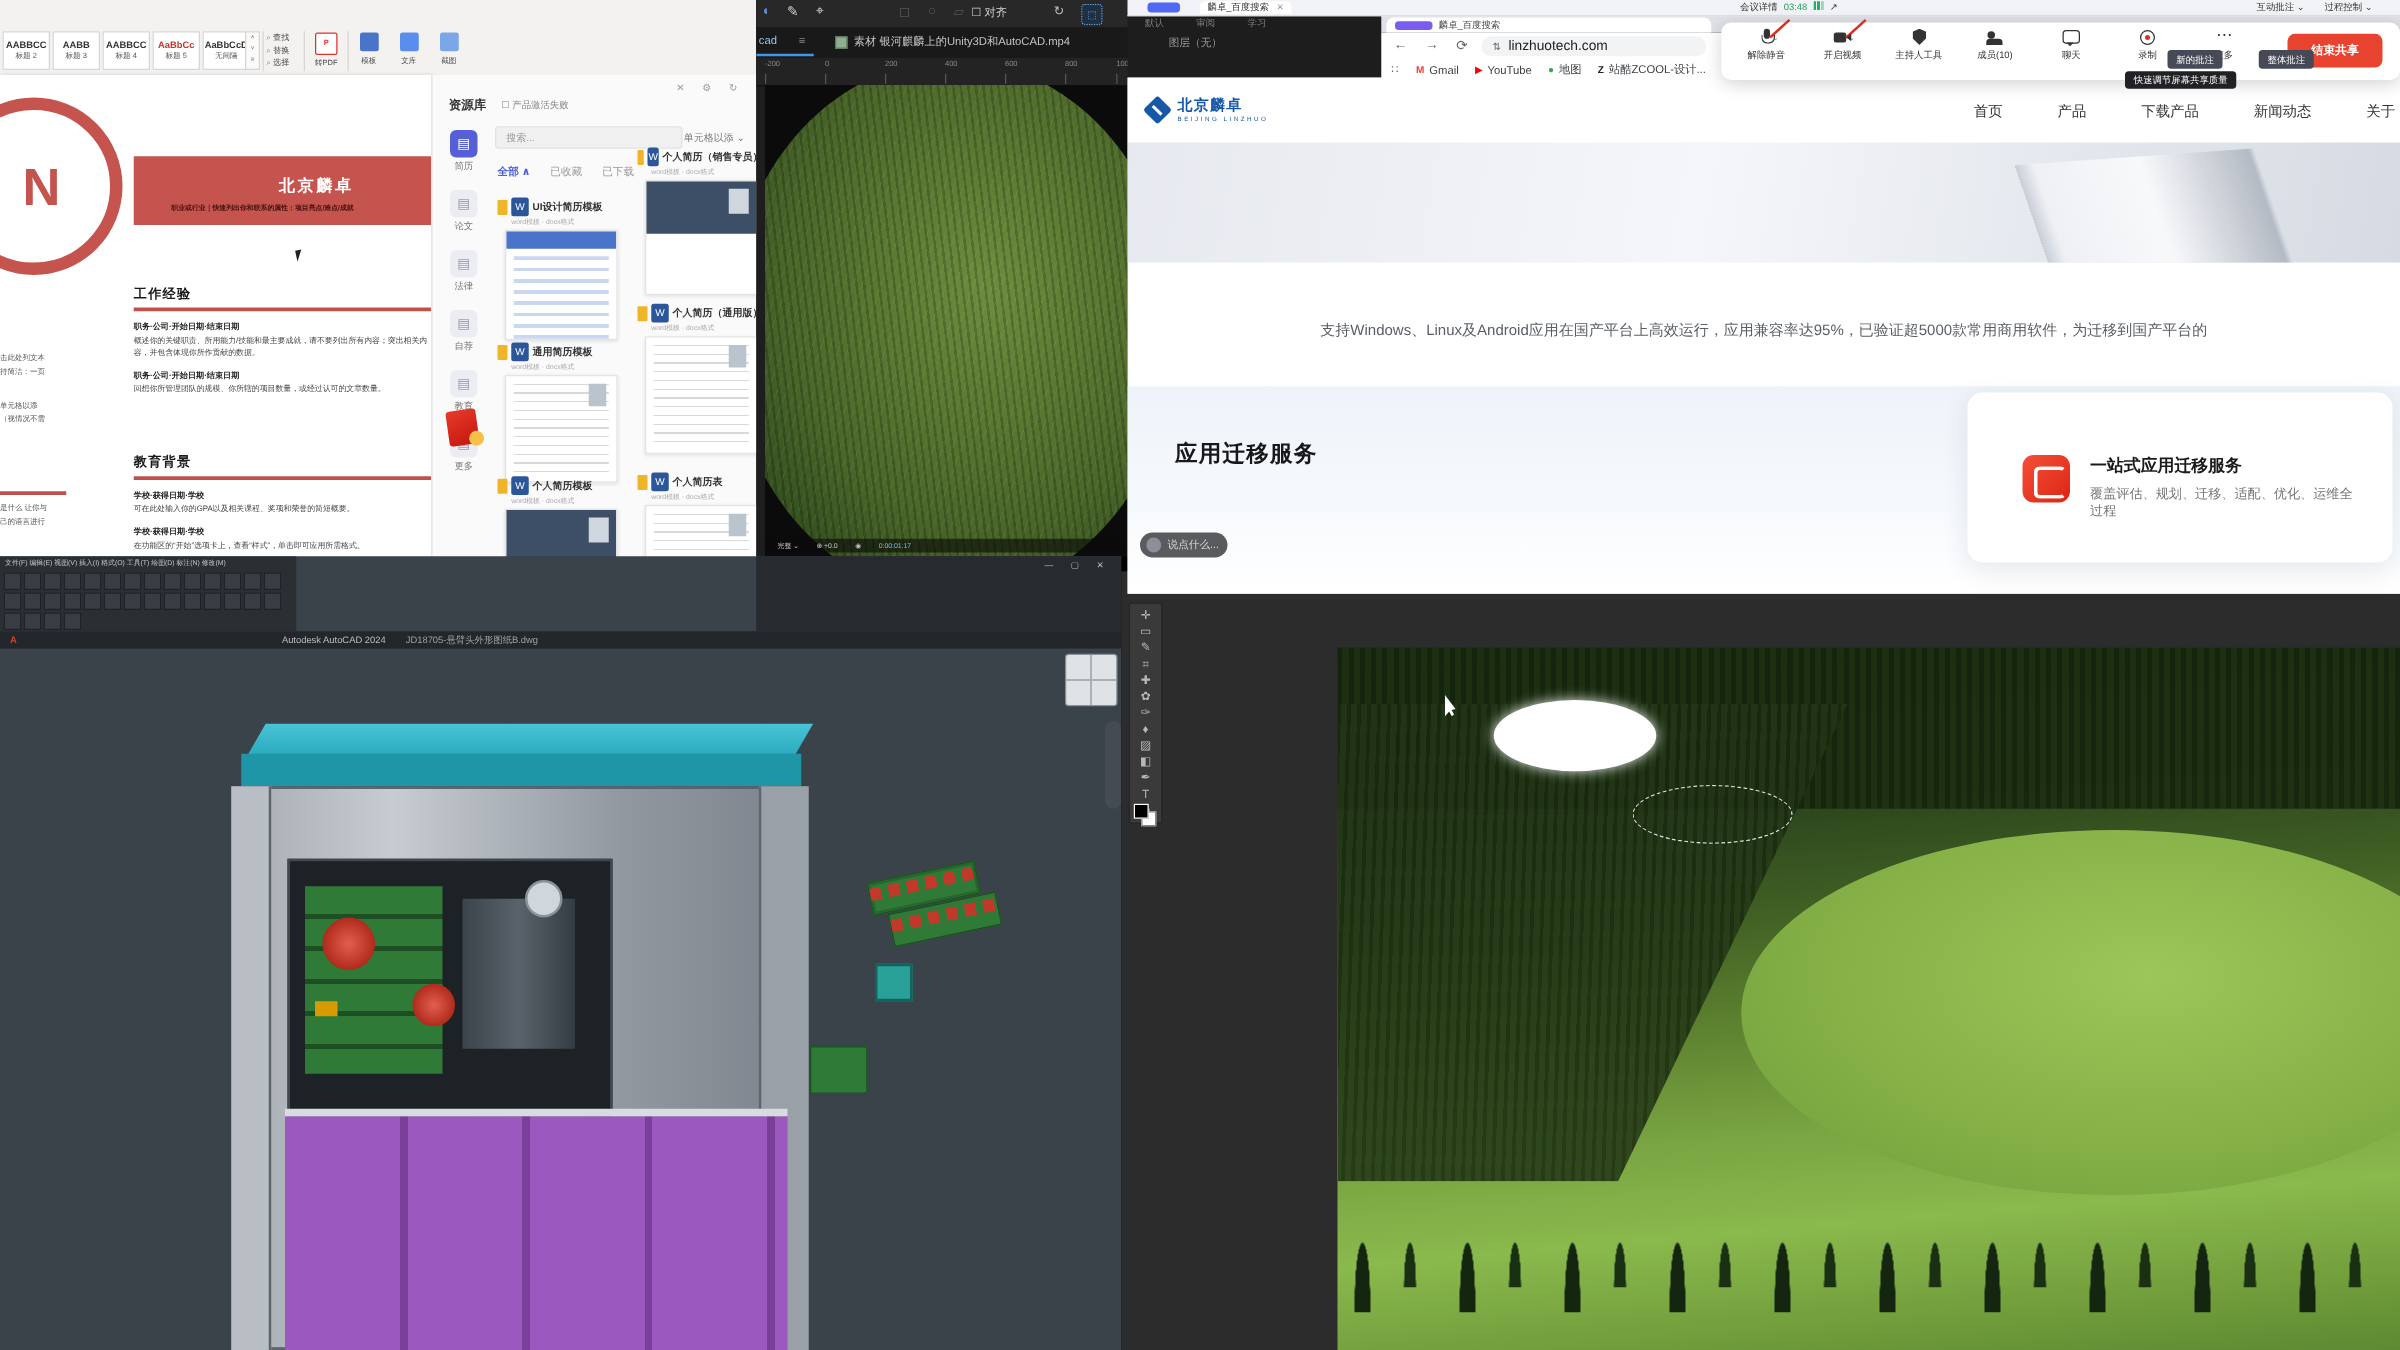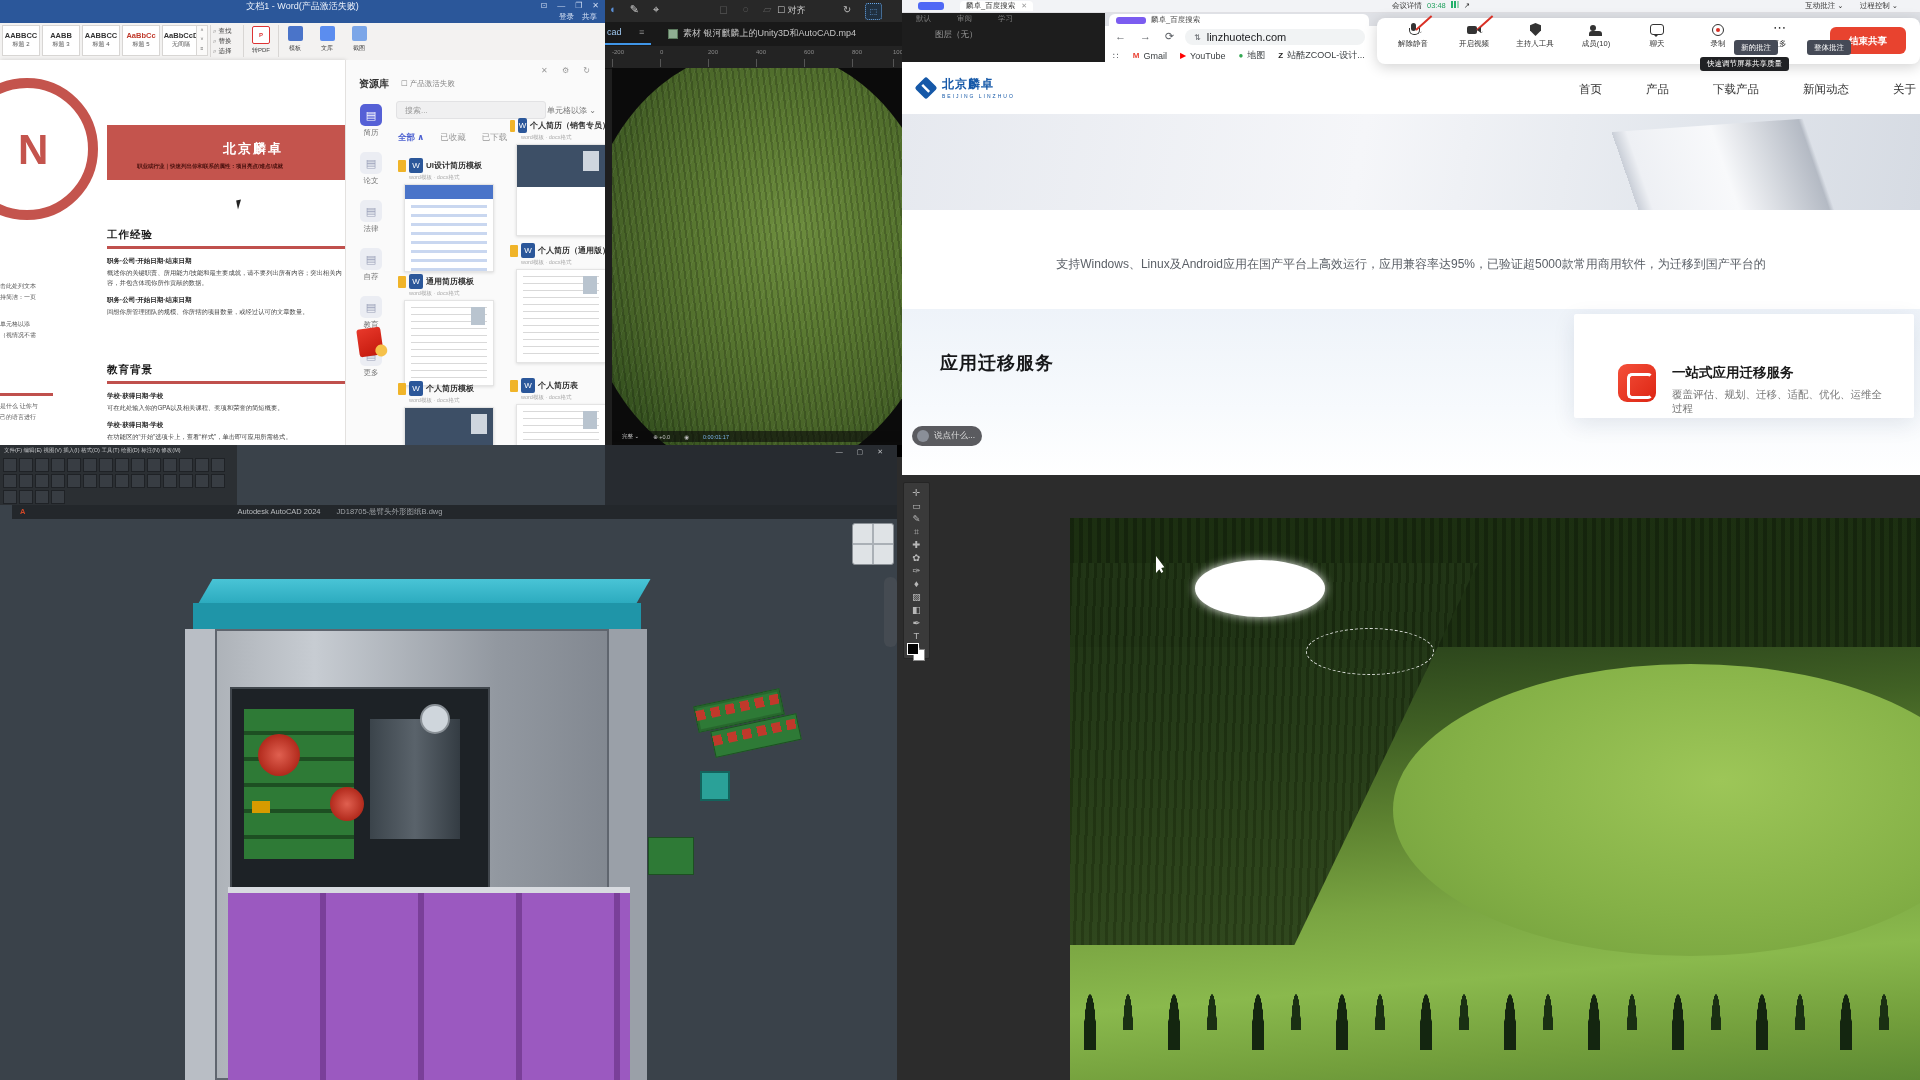--- a/index.html
+++ b/index.html
@@ -104,21 +104,21 @@
      display:flex;align-items:center;gap:14px;padding:0 10px;box-sizing:border-box;font-size:5.5px;color:#c2c2c2;}
 
   
   #acad{left:0;top:445px;width:897px;height:635px;background:#3a424a;overflow:hidden;}
   .ac-tl{position:absolute;left:0;top:0;width:237px;height:60px;background:#2b2f33;z-index:5;}
   .ac-menu{position:absolute;left:4px;top:2px;font-size:5.5px;color:#c4c6c9;white-space:nowrap;}
   .ac-icons{position:absolute;left:2px;top:12px;width:232px;display:flex;flex-wrap:wrap;}
   .ac-icons i{width:12px;height:12px;margin:1px;background:#383d43;border:1px solid #1f2226;}
   .ac-right{position:absolute;left:605px;top:0;width:292px;height:60px;background:#272b30;}
   .ac-ctl{position:absolute;right:8px;top:3px;font-size:7px;color:#b9bcbf;letter-spacing:6px;}
-  .ac-titlebar{position:absolute;left:12px;top:60px;width:100%;height:14px;background:#23272b;color:#b9bcbf;font-size:7.5px;line-height:14px;}
+  .ac-titlebar{position:absolute;left:0;top:60px;width:100%;height:14px;background:#23272b;color:#b9bcbf;font-size:7.5px;line-height:14px;}
   .ac-canvas{position:absolute;left:0;top:74px;width:100%;height:561px;background:#3a424a;}
   .m{position:absolute;}
   .viewcube{left:852px;top:4px;width:40px;height:40px;background:#dfe3e6;border:1px solid #8a9096;border-radius:3px;
      background-image:linear-gradient(180deg,transparent 48%,#aab0b6 48%,#aab0b6 52%,transparent 52%),linear-gradient(90deg,transparent 48%,#aab0b6 48%,#aab0b6 52%,transparent 52%);}
   .navbar{left:884px;top:58px;width:13px;height:70px;background:#454b52;border-radius:6px;}
 
   
   #ps{left:897px;top:457px;width:1023px;height:623px;background:#2c2c2c;overflow:hidden;}
   .ps-tools{position:absolute;left:6px;top:25px;width:25px;padding:3px 0;background:#3a3a3a;border:1px solid #252525;border-radius:2px;text-align:center;}
   .ps-tools span{display:block;font-size:9.5px;color:#b8b8b8;line-height:13px;}
@@ -203,46 +203,33 @@
   .nav{position:absolute;right:0;top:20px;display:flex;gap:44px;font-size:11.5px;color:#333;padding-right:4px;}
   .hero{position:absolute;left:0;top:52px;width:100%;height:96px;
      background:linear-gradient(100deg,#e6e9ef 0%,#f5f6f9 45%,#e3e7ed 75%,#d6dbe3 100%);overflow:hidden;}
   .hero::after{content:"";position:absolute;right:-40px;top:10px;width:460px;height:120px;
      background:linear-gradient(75deg,transparent 30%,#c9ced7 30%,#eef0f4 33%,#f8f9fb 50%,#b4bac4 68%,transparent 69%);transform:rotate(-4deg);}
   .h1{position:absolute;left:0;top:156px;width:100%;text-align:center;font-size:26px;font-weight:bold;color:#17181a;letter-spacing:2px;}
   .lead{position:absolute;left:4%;top:194px;width:92%;text-align:center;font-size:12px;color:#5a5f66;white-space:nowrap;overflow:hidden;}
   .band{position:absolute;left:0;top:247px;width:100%;height:166px;background:linear-gradient(180deg,#eef3f9 0%,#f7fafd 60%,#ffffff 100%);}
   .band-t{position:absolute;left:38px;top:42px;font-size:18px;font-weight:bold;color:#17181a;letter-spacing:1px;}
   .band-p{position:absolute;left:38px;top:76px;width:360px;font-size:11.5px;color:#666;}
-  .rcard{position:absolute;left:672px;top:5px;width:340px;height:104px;background:#fff;border-radius:2px;box-shadow:0 6px 22px rgba(20,40,80,.10);}
+  .rcard{position:absolute;left:672px;top:5px;width:340px;height:136px;background:#fff;border-radius:12px;box-shadow:0 6px 22px rgba(20,40,80,.10);}
   .rc-ic{position:absolute;left:44px;top:50px;width:38px;height:38px;border-radius:9px;background:linear-gradient(135deg,#f4503a,#dd2513);}
   .rc-ic::after{content:"";position:absolute;left:9px;top:9px;width:20px;height:20px;border:3px solid #fff;border-radius:5px;border-right-color:transparent;}
   .rc-t{position:absolute;left:98px;top:50px;font-size:13.5px;font-weight:bold;color:#1a1a1a;}
   .rc-p{position:absolute;left:98px;top:74px;width:215px;font-size:10.5px;color:#777;}
   .chatpill{position:absolute;left:10px;top:364px;width:70px;height:20px;border-radius:10px;background:rgba(45,45,50,.78);display:flex;align-items:center;gap:5px;padding-left:5px;box-sizing:border-box;}
   .chatpill i{width:12px;height:12px;border-radius:50%;background:#8a8f98;}
   .chatpill span{font-size:8.5px;color:#ddd;}
 </style>
 </head>
 <body>
 
 <div id="word" class="abs">
-  <div class="w-title abs">
-    <div class="w-title-text">文档1 - Word(产品激活失败)</div>
-    <div class="w-ctl">
-      <span>⊡</span>
-      <span>—</span>
-      <span>❐</span>
-      <span>✕</span>
-    </div>
-    <div class="w-account">
-      <span>登录</span>
-      <span>共享</span>
-    </div>
-  </div>
   <div class="ribbon abs">
     <div class="gallery">
 
         <div class="g-item">
           <div class="g-s" style="color: rgb(51, 51, 51);">AABBCC</div>
           <div class="g-l">标题 2</div>
         </div>
 
         <div class="g-item">
           <div class="g-s" style="color: rgb(51, 51, 51);">AABB</div>

